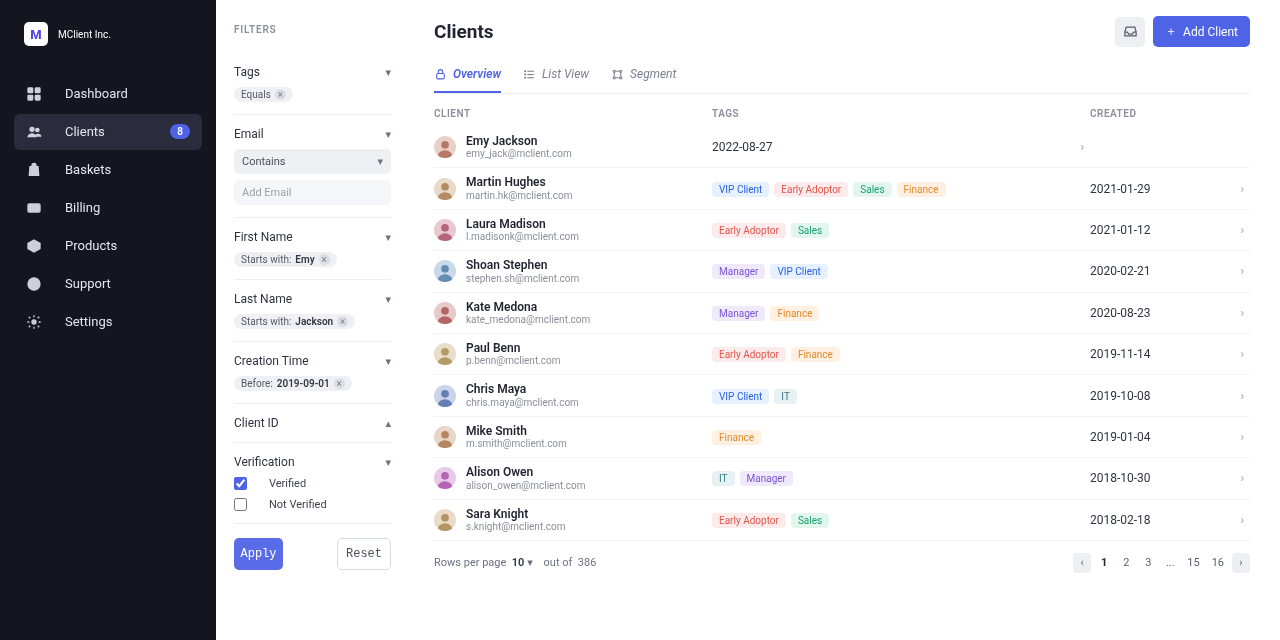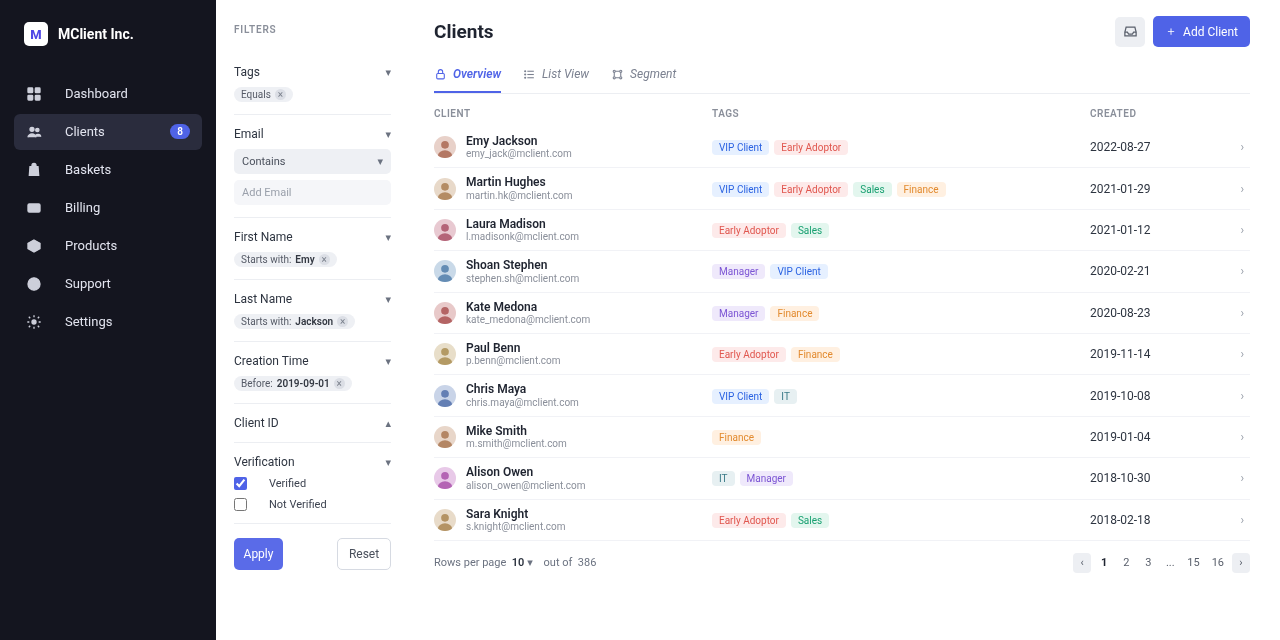--- a/index.html
+++ b/index.html
@@ -3,21 +3,21 @@
 <meta charset="utf-8">
 <style>
   * { box-sizing: border-box; margin: 0; padding: 0; font-family: -apple-system, BlinkMacSystemFont, "Segoe UI", Roboto, "Helvetica Neue", Arial, sans-serif; }
   body { background: #fff; color: #24292f; font-size: 13px; display: flex; width: 1280px; height: 640px; overflow: hidden; }
 
   
   .sidebar { width: 216px; background: #14151f; color: #fff; display: flex; flex-direction: column; padding: 0; flex-shrink: 0; position: relative; }
   .sidebar-inner { position: relative; z-index: 1; padding-left: 14px; padding-right: 14px; }
   .brand { display: flex; align-items: center; padding: 22px 10px 30px 10px; gap: 10px; }
   .brand-logo { width: 24px; height: 24px; border-radius: 5px; background: #fff; display: flex; align-items: center; justify-content: center; color: #4f46e5; font-weight: 800; font-size: 13px; }
-  .brand-name { font-weight: 700; font-size: 14px; }
+  .brand-name { font-weight: 400; font-size: 10px; }
   .nav { display: flex; flex-direction: column; gap: 2px; }
   .nav-item { display: flex; align-items: flex-start; gap: 23px; padding: 10px 12px; border-radius: 6px; color: #e2e4ef; font-size: 13px; cursor: pointer; }
   .nav-item.active { background: #2a2c3d; }
   .nav-icon { width: 16px; height: 16px; display: inline-flex; align-items: center; justify-content: center; opacity: .9; }
   .nav-icon svg { width: 16px; height: 16px; fill: currentColor; }
   .nav-badge { margin-left: auto; background: #4f63e7; color: #fff; border-radius: 10px; font-size: 10px; padding: 2px 7px; font-weight: 600; }
 
   
   .filters { width: 194px; background: #fff; border-right: 1px solid #fff; padding: 24px 18px 0 18px; flex-shrink: 0; }
   .filters-title { font-size: 10px; letter-spacing: .08em; color: #8a8f9a; font-weight: 600; margin-bottom: 18px; }
@@ -27,21 +27,21 @@
   .chip-row { display: flex; flex-wrap: wrap; gap: 6px; margin-top: 8px; }
   .chip { background: #eef0f4; color: #555a66; border-radius: 11px; padding: 2px 7px; font-size: 10px; display: inline-flex; align-items: center; gap: 4px; }
   .chip b { font-weight: 600; color: #333842; }
   .chip .x { font-size: 10px; color: #7a808c; cursor: pointer; background:#dbdee5; border-radius:50%; width:11px; height:11px; display:inline-flex; align-items:center; justify-content:center; line-height:1; }
   .select { margin-top: 8px; background: #eef0f4; border: none; padding: 6px 8px; font-size: 11px; color: #4a505c; border-radius: 5px; width: 100%; display:flex; justify-content:space-between; align-items:center; cursor:pointer;}
   .input { margin-top: 6px; background: #f5f6f9; border: none; padding: 6px 8px; font-size: 11px; color: #4a505c; border-radius: 5px; width: 100%; }
   .input::placeholder { color: #9aa0ab; }
   .check-row { display: flex; align-items: flex-start; gap: 22px; margin-top: 8px; font-size: 11px; color: #3d4350; }
   .check-row input { accent-color: #4f63e7; width:13px; height:13px; }
   .filter-actions { display: flex; gap: 8px; margin-top: 14px; }
-  .btn { border: none; border-radius: 5px; padding: 8px 0; font-size: 12px; cursor: pointer; flex: 1; }
+  .btn { border: none; border-radius: 5px; padding: 8px 0; font-size: 12px; cursor: pointer; flex: 1; font-family: Liberation Mono, monospace; }
   .btn-primary { background: #5a6be8; color: #fff; }
   .btn-secondary { background: #fff; color: #4a505c; border: 1px solid #d6dae2; flex: 0 0 54px; margin-left: 46px; }
 
   
   .main { flex: 1; padding: 16px 30px 0 24px; display: flex; flex-direction: column; overflow: hidden; }
   .main-header { display: flex; align-items: center; justify-content: space-between; margin-bottom: 10px; }
   .page-title { font-size: 19px; font-weight: 700; color: #1f2430; }
   .header-actions { display: flex; gap: 8px; align-items: center; }
   .icon-btn { width: 30px; height: 30px; border-radius: 5px; background: #edeff3; display: flex; align-items: center; justify-content: center; color: #5a606c; cursor: pointer; }
   .btn-add { background: #4f63e7; color: #fff; border-radius: 5px; padding: 7px 12px; font-size: 12px; display: flex; align-items: center; gap: 6px; cursor: pointer; }
@@ -328,21 +328,20 @@
                 <rect width="40" height="40" fill="hsl(15,40%,85%)"></rect>
                 <circle cx="20" cy="16" r="7" fill="hsl(15,35%,55%)"></circle>
                 <ellipse cx="20" cy="36" rx="13" ry="10" fill="hsl(15,35%,55%)"></ellipse>
               </g>
             </svg></span>
           <div>
             <div class="client-name">Emy Jackson</div>
             <div class="client-email">emy_jack@mclient.com</div>
           </div>
         </div>
-        <div><span class="tag-pill tag-vip">VIP Client</span><span class="tag-pill tag-early">Early Adoptor</span></div>
         <div class="created-cell">
           <span class="created-date">2022-08-27</span>
           <span class="row-chev">›</span>
         </div>
       </div>
       <div class="row">
         <div class="client-cell">
           <span class="avatar"><svg viewBox="0 0 40 40">
               <defs>
                 <clipPath id="c30">

